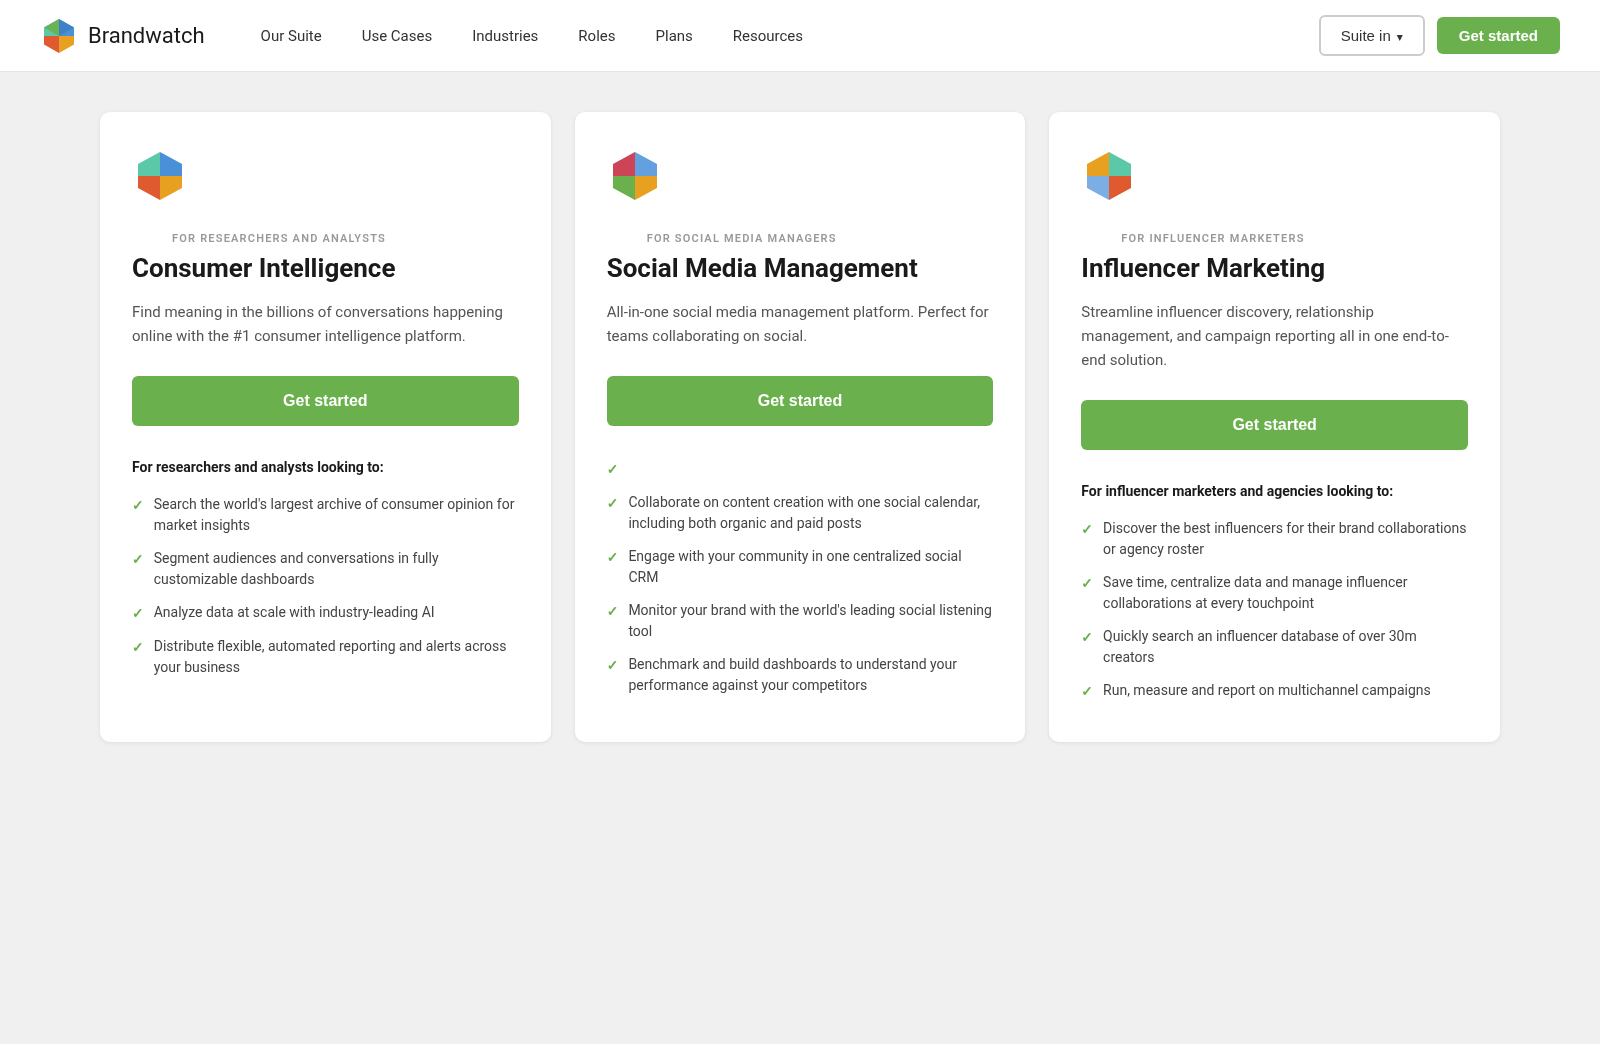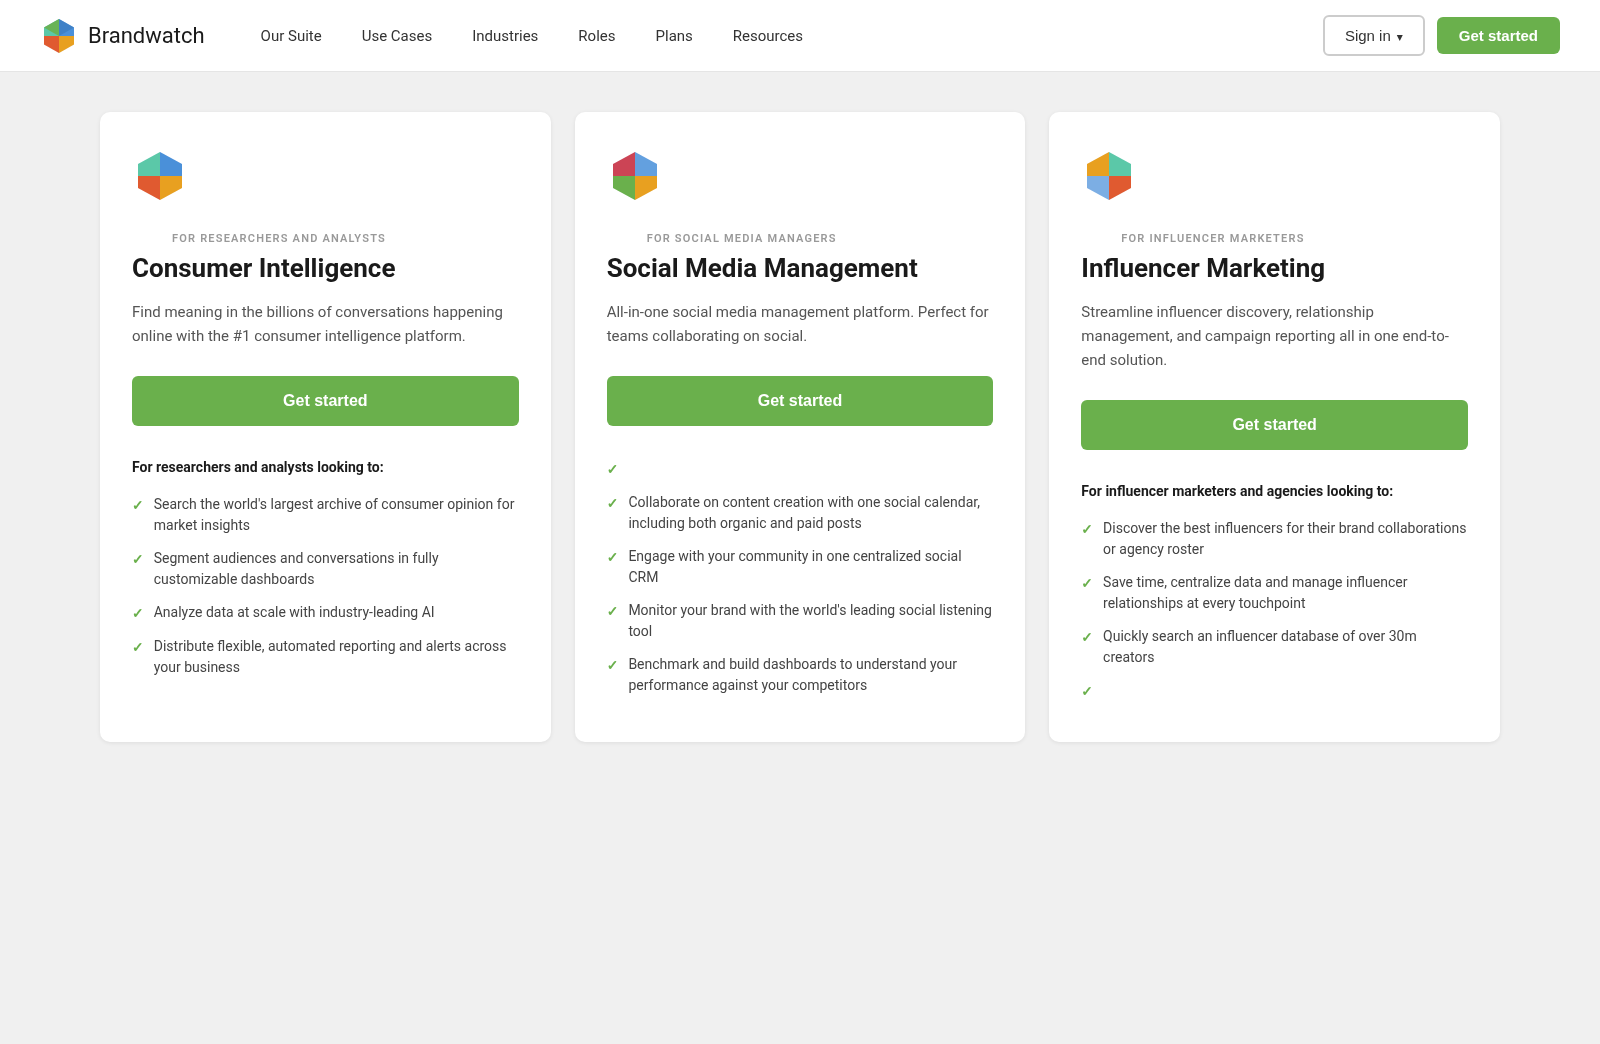--- a/index.html
+++ b/index.html
@@ -196,21 +196,21 @@
   <div class="nav-links">
     <a class="nav-link">Our Suite</a>
     <a class="nav-link">Use Cases</a>
     <a class="nav-link">Industries</a>
     <a class="nav-link">Roles</a>
     <a class="nav-link">Plans</a>
     <a class="nav-link">Resources</a>
   </div>
   <div class="nav-actions">
     <button class="btn-signin">
-      <span>Sign in</span>
+      <span>Suite in</span>
       <span class="chevron-down"></span>
     </button>
     <button class="btn-getstarted-nav">Get started</button>
   </div>
 </nav>
 
 <div class="main-content">
   <div class="cards-grid">
 
     <div class="card">
@@ -294,26 +294,27 @@
       <div class="card-description">Streamline influencer discovery, relationship management, and campaign reporting all in one end-to-end solution.</div>
       <button class="btn-card-getstarted">Get started</button>
       <div class="card-section-title">For influencer marketers and agencies looking to:</div>
       <ul class="card-list">
         <li>
           <span class="check-icon">✓</span>
           <span>Discover the best influencers for their brand collaborations or agency roster</span>
         </li>
         <li>
           <span class="check-icon">✓</span>
-          <span>Save time, centralize data and manage influencer relationships at every touchpoint</span>
+          <span>Save time, centralize data and manage influencer collaborations at every touchpoint</span>
         </li>
         <li>
           <span class="check-icon">✓</span>
           <span>Quickly search an influencer database of over 30m creators</span>
         </li>
         <li>
           <span class="check-icon">✓</span>
+          <span>Run, measure and report on multichannel campaigns</span>
         </li>
       </ul>
     </div>
 
   </div>
 </div>
 
 </body></html>

